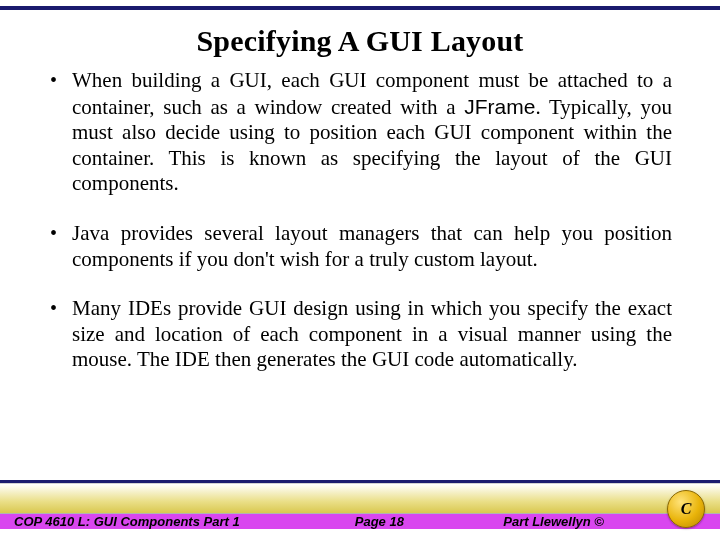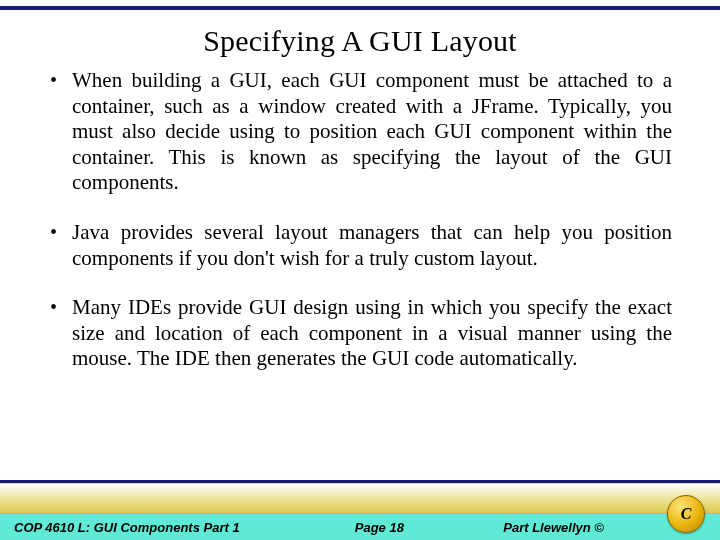--- a/index.html
+++ b/index.html
@@ -11,21 +11,21 @@
     background: #fff;
   }
   .top-rule {
     height: 4px;
     background: #1a1a6e;
     margin-top: 6px;
   }
   .title {
     text-align: center;
     font-size: 30px;
-    font-weight: 400;
+    font-weight: 700;
     color: #000;
     padding: 14px 0 10px 0;
     letter-spacing: 0.2px;
   }
   .body {
     flex: 1;
     padding: 0 48px 0 48px;
     font-size: 21px;
     color: #000;
   }
@@ -36,38 +36,38 @@
     margin-bottom: 24px;
     text-align: justify;
     line-height: 1.22;
   }
   .body li::before {
     content: "•";
     position: absolute;
     left: 2px; top: 0;
     font-size: 20px;
   }
-  .code { font-family: Liberation Serif, serif; }
+  .code { font-family: Liberation Sans, sans-serif; }
   .footer {
     position: absolute;
     bottom: 0; left: 0; right: 0;
     height: 60px;
   }
   .foot-rule {
     height: 3px;
     background: linear-gradient(to bottom, #1a1a6e 0, #1a1a6e 100%);
   }
   .foot-grad {
     height: 30px;
     background: linear-gradient(to bottom, #fff 0%, #eadf88 60%, #d9c850 100%);
     border-top: 1px solid #d2d2d2;
   }
   .foot-bar {
-    height: 27px;
-    background: #5eead4;
+    height: 16px;
+    background: #d946ef;
     border-top: 1px solid #b3b3b3;
     display: flex;
     align-items: center;
     justify-content: space-between;
     font-family: Arial, Helvetica, sans-serif;
     font-weight: bold;
     font-style: italic;
     font-size: 13px;
     padding: 0 14px;
   }

